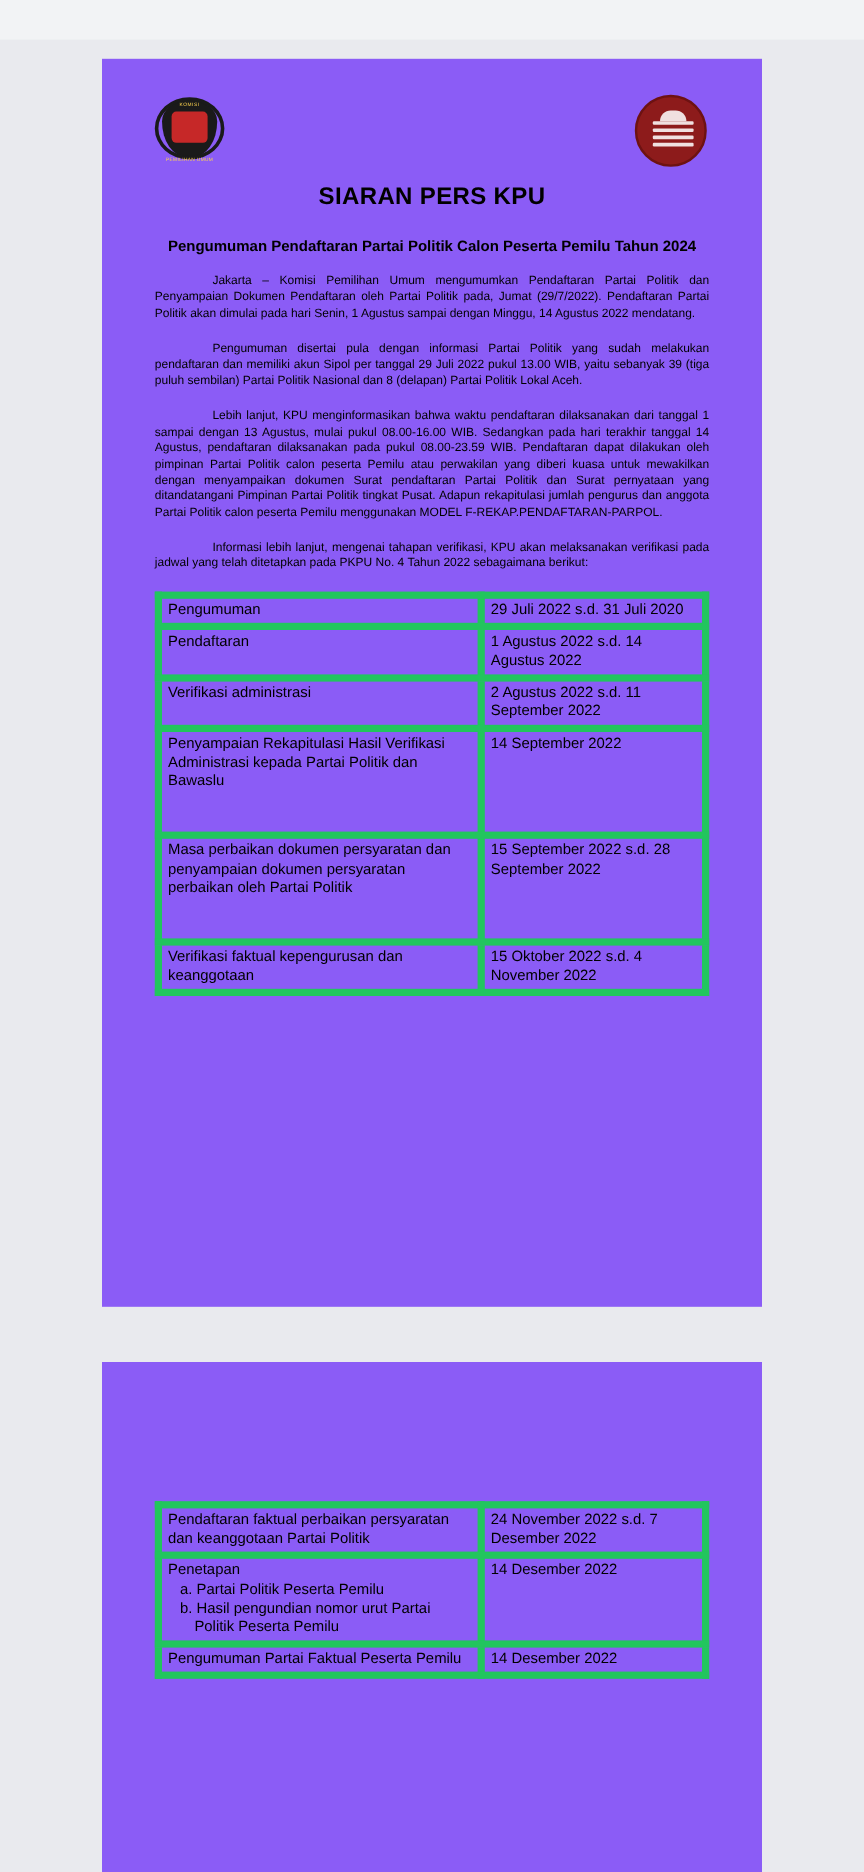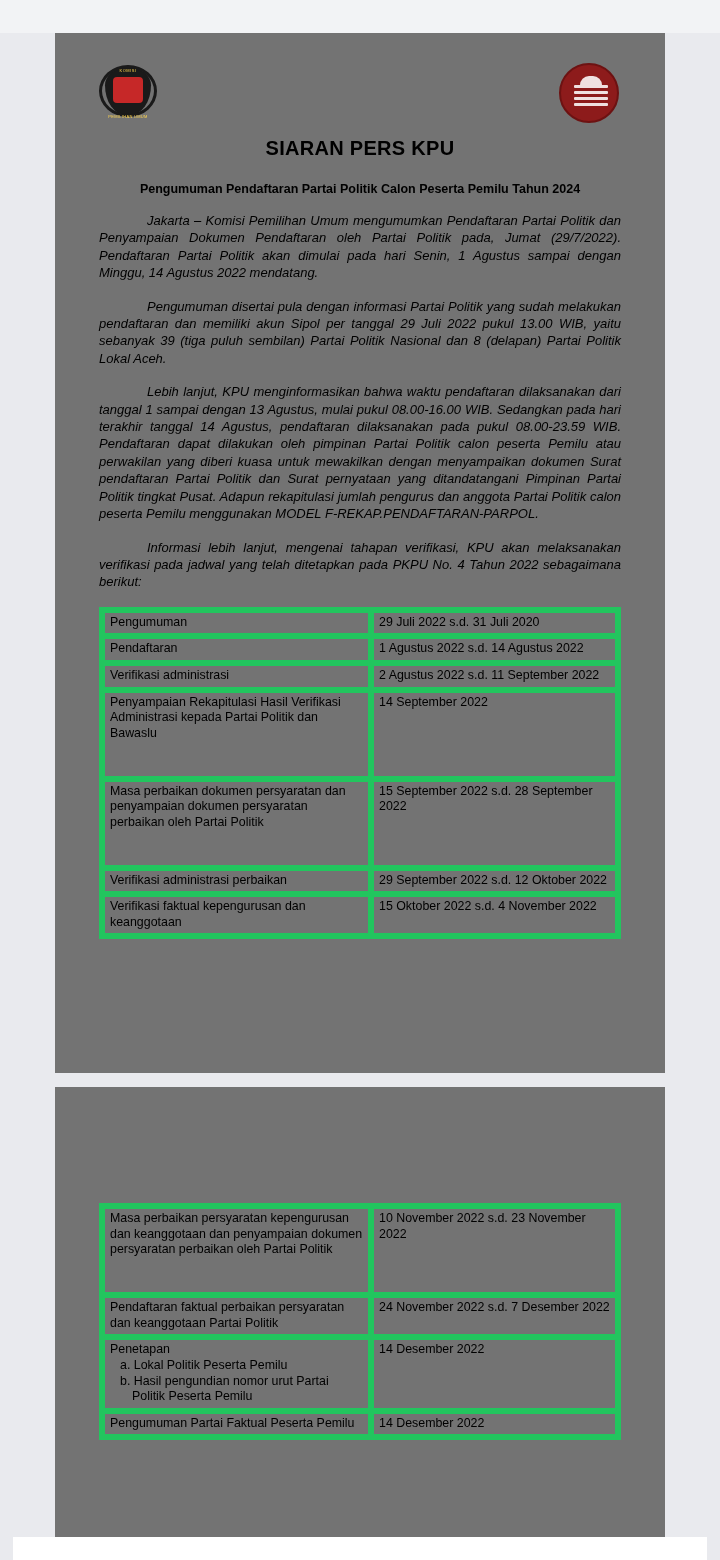--- a/index.html
+++ b/index.html
@@ -17,23 +17,23 @@
     min-height: 1560px;
     background: #e9eaee;
     position: relative;
     overflow: hidden;
   }
   .top-gap {
     height: 33px;
     background: #f2f3f5;
   }
   .page {
-    background: #737373;
-    width: 610px;
-    margin: 0 auto;
+    background: #8b5cf6;
+    width: 550px;
+    margin: 16px auto;
     box-sizing: border-box;
     padding: 30px 44px 40px 44px;
     position: relative;
   }
   .page.page1 {
     min-height: 1040px;
   }
   .page-gap {
     height: 14px;
     background: #e9eaee;
@@ -162,27 +162,26 @@
   }
   h2.doc-subtitle {
     text-align: center;
     font-size: 12.5px;
     font-weight: bold;
     margin: 22px 0 0 0;
   }
 
   
   p.body-par {
-    font-size: 13px;
+    font-size: 10px;
     line-height: 1.34;
     text-align: justify;
     text-justify: inter-word;
     margin: 16px 0 0 0;
     text-indent: 48px;
-    font-style: italic;
   }
 
   
   table.sched {
     border-collapse: collapse;
     width: 100%;
     margin-top: 16px;
     table-layout: fixed;
   }
   table.sched td {
@@ -260,51 +259,43 @@
         </tr>
         <tr>
           <td class="c1 taller">Penyampaian Rekapitulasi Hasil Verifikasi Administrasi kepada Partai Politik dan Bawaslu</td>
           <td class="c2">14 September 2022</td>
         </tr>
         <tr>
           <td class="c1 taller">Masa perbaikan dokumen persyaratan dan penyampaian dokumen persyaratan perbaikan oleh Partai Politik</td>
           <td class="c2">15 September 2022 s.d. 28 September 2022</td>
         </tr>
         <tr>
-          <td class="c1">Verifikasi administrasi perbaikan</td>
-          <td class="c2">29 September 2022 s.d. 12 Oktober 2022</td>
-        </tr>
-        <tr>
           <td class="c1">Verifikasi faktual kepengurusan dan keanggotaan</td>
           <td class="c2">15 Oktober 2022 s.d. 4 November 2022</td>
         </tr>
       </tbody>
     </table>
 
   </div>
 
   <div class="page-gap"></div>
 
   <div class="page page2">
 
     <table class="sched">
       <tbody>
-        <tr>
-          <td class="c1 taller">Masa perbaikan persyaratan kepengurusan dan keanggotaan dan penyampaian dokumen persyaratan perbaikan oleh Partai Politik</td>
-          <td class="c2">10 November 2022 s.d. 23 November 2022</td>
-        </tr>
         <tr>
           <td class="c1">Pendaftaran faktual perbaikan persyaratan dan keanggotaan Partai Politik</td>
           <td class="c2">24 November 2022 s.d. 7 Desember 2022</td>
         </tr>
         <tr>
           <td class="c1">
             <div>Penetapan</div>
             <ul class="sub-list">
-              <li>a.  Lokal Politik Peserta Pemilu</li>
+              <li>a.  Partai Politik Peserta Pemilu</li>
               <li>b.  Hasil pengundian nomor urut Partai Politik Peserta Pemilu</li>
             </ul>
           </td>
           <td class="c2">14 Desember 2022</td>
         </tr>
         <tr>
           <td class="c1">Pengumuman Partai Faktual Peserta Pemilu</td>
           <td class="c2">14 Desember 2022</td>
         </tr>
       </tbody>

